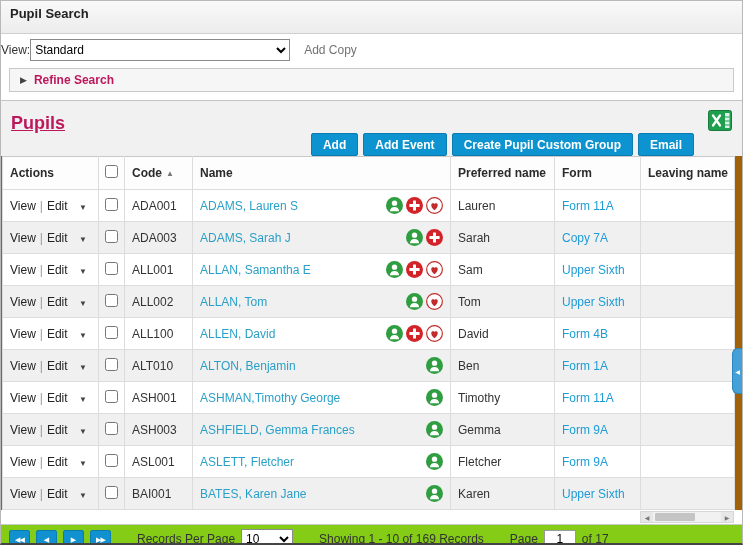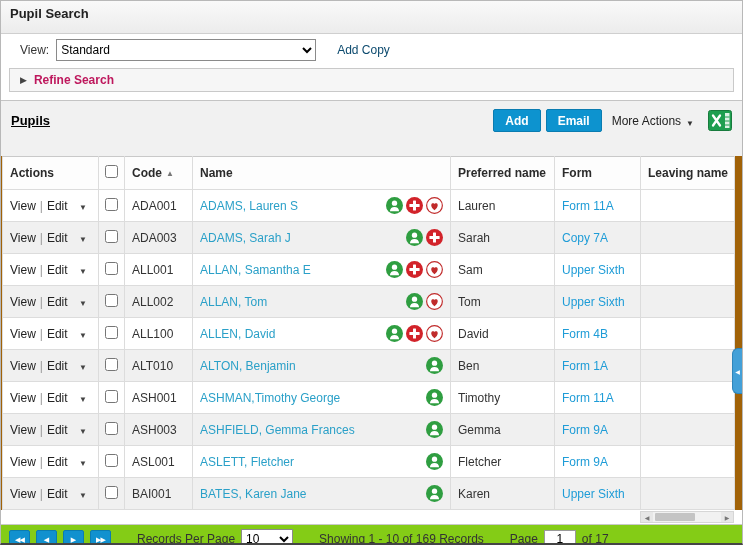--- a/index.html
+++ b/index.html
@@ -9,39 +9,39 @@
     border: 1px solid #b8b8b8; border-bottom: 2px solid #454545; background: #fff;
     font-size: 12px; color: #333;
   }
   
   .title-bar {
     height: 33px; line-height: 25px; padding-left: 9px;
     background: linear-gradient(#f9f9f9, #ececec);
     border-bottom: 1px solid #cfcfcf; font-weight: bold; font-size: 13px; color: #222;
   }
   
-  .view-row { height: 32px; display: flex; align-items: center; padding: 0 19px; gap: 7px; background: #fff; }
+  .view-row { height: 32px; display: flex; align-items: center; padding: 0 0; background: #fff; }
   .view-row select { width: 260px; height: 22px; font-size: 12px; font-family: "Liberation Sans", sans-serif; border: 1px solid #8a8a8a; background: #fff; }
-  .link-blue { color: #0c4a6e; text-decoration: none; cursor: pointer; text-align: center; }
+  .link-blue { color: #737373; text-decoration: none; cursor: pointer; text-align: center; }
   .add-copy { margin-left: 14px; }
   
   .refine-wrap { height: 34px; padding: 2px 8px 8px 8px; background: #fff; }
   .refine-box {
     height: 24px; border: 1px solid #c9c9c9; background: #f6f6f6;
     display: flex; align-items: center; padding-left: 10px; gap: 7px; cursor: pointer;
   }
   .refine-box .tri { font-size: 9px; color: #444; }
   .refine-box .lbl { font-weight: bold; color: #be185d; }
   
   .pupils-band {
     height: 56px; border-top: 1px solid #c4c4c4; background: #f1f1f1;
     display: flex; align-items: flex-start; padding: 8px 10px 0 10px;
   }
-  .pupils-title { font-weight: bold; font-size: 13px; color: #000000; margin-top: 4px; margin-right: auto; text-decoration: underline; }
-  .band-center { display: flex; flex-direction: row; align-items: flex-start; }
+  .pupils-title { font-weight: bold; font-size: 18px; color: #be185d; margin-top: 4px; margin-right: auto; text-decoration: underline; }
+  .band-center { display: flex; flex-direction: column; align-items: flex-start; margin-top: 24px; }
   .band-buttons { display: flex; gap: 5px; }
   .btn {
     height: 23px; padding: 0 11px; background: #0d93cf; border: 1px solid #0a7cb1;
     border-radius: 2px; color: #fff; font-weight: bold; font-size: 12px;
     font-family: "Liberation Sans", sans-serif; cursor: pointer; white-space: nowrap;
   }
   .more-actions { margin: 5px 0 0 10px; color: #222; cursor: pointer; display: flex; align-items: flex-end; gap: 5px; }
   .more-actions .tri { font-size: 8px; color: #333; }
   .excel-btn { margin-left: 14px; margin-top: 1px; cursor: pointer; background: none; border: none; padding: 0; }
   
@@ -112,20 +112,22 @@
       <span class="tri">▶</span>
       <span class="lbl">Refine Search</span>
     </div>
   </div>
 
   <div class="pupils-band">
     <div class="pupils-title">Pupils</div>
     <div class="band-center">
       <div class="band-buttons">
         <button class="btn">Add</button>
+        <button class="btn">Add Event</button>
+        <button class="btn">Create Pupil Custom Group</button>
         <button class="btn">Email</button>
       </div>
       <div class="more-actions">
         <span>More Actions</span>
         <span class="tri">▼</span>
       </div>
     </div>
     <button class="excel-btn" title="">
       <svg width="24" height="21" viewBox="0 0 24 21">
         <rect x="0.5" y="0.5" width="23" height="20" rx="2" fill="#1e9e4f" stroke="#187b3d"></rect>

